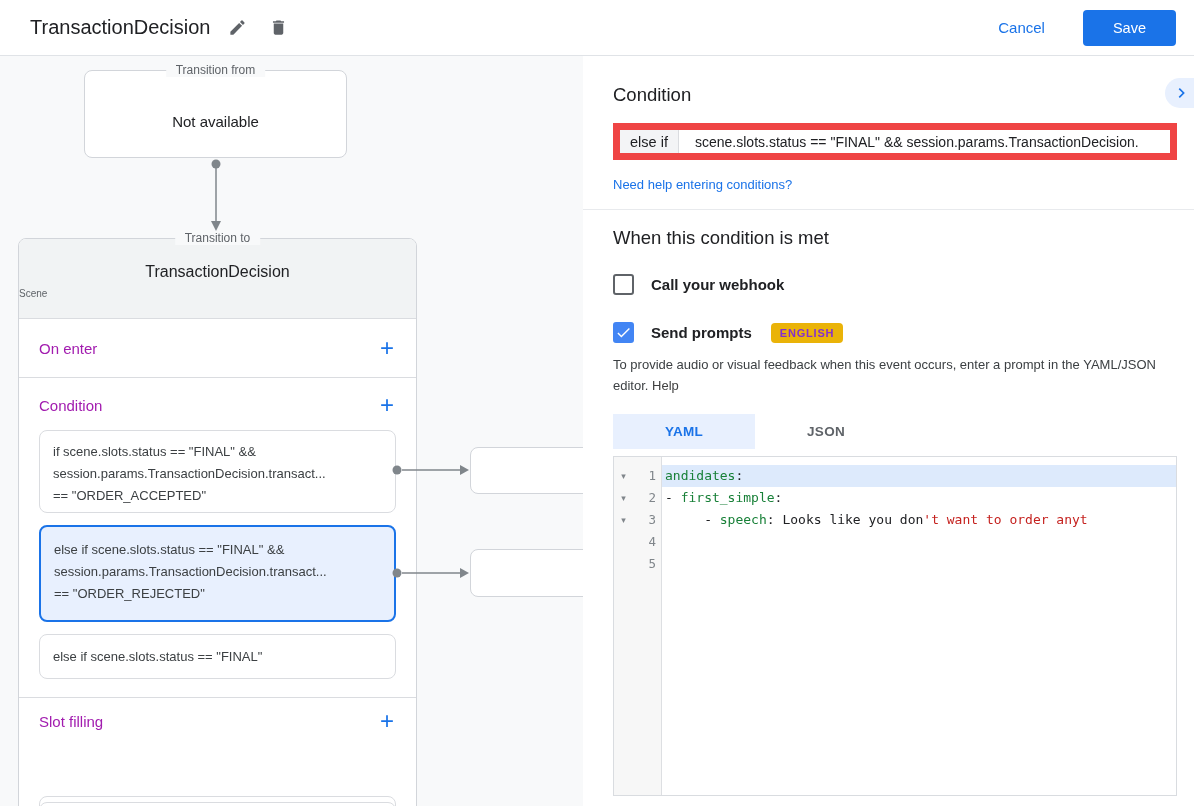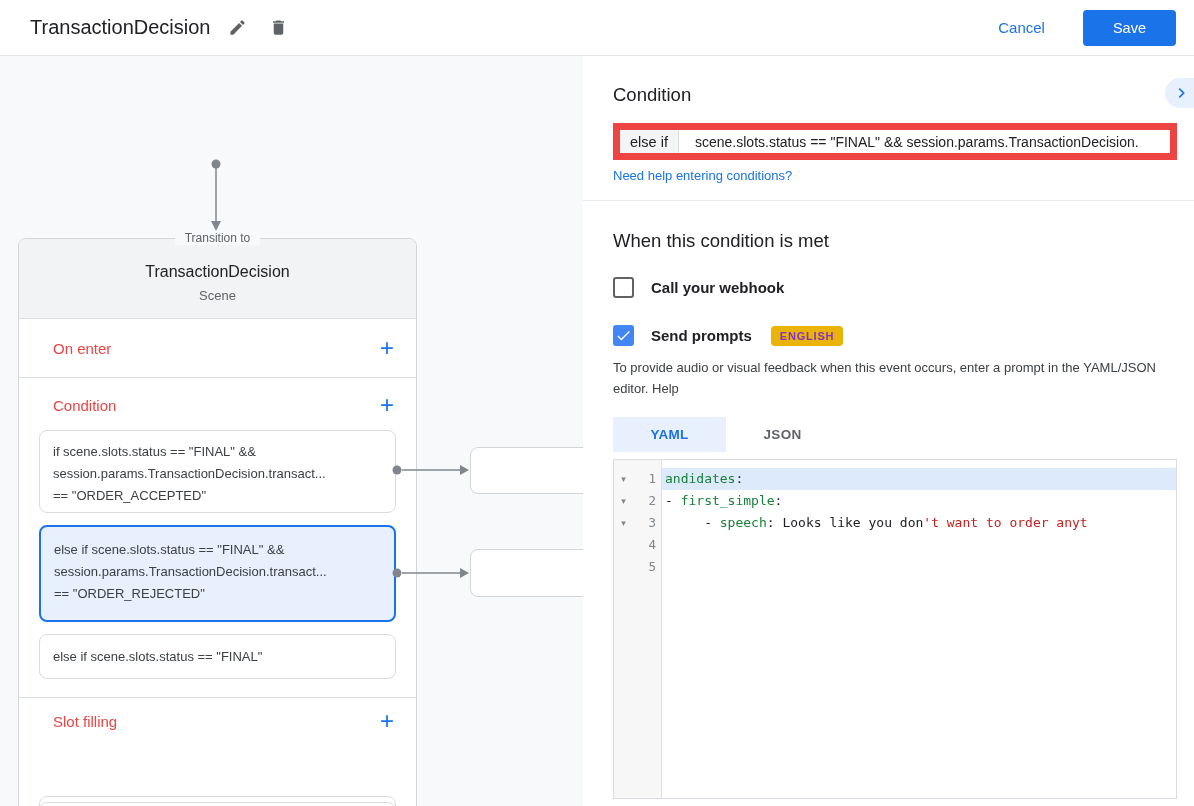--- a/index.html
+++ b/index.html
@@ -33,24 +33,24 @@
   .from-box { left:84px; top:14px; width:263px; height:88px; }
   .from-value { position:absolute; left:0; right:0; top:42px; text-align:center;
     font-size:15px; color:#202124; }
 
   .scene-card { position:absolute; left:18px; top:182px; width:399px; height:620px;
     background:#fff; border:1px solid #d2d5da; border-radius:8px; }
   .scene-header { position:absolute; left:0; right:0; top:0; height:80px;
     background:#f1f3f4; border-bottom:1px solid #dadce0; border-radius:7px 7px 0 0; }
   .scene-name { position:absolute; left:0; right:0; top:24px; text-align:center;
     font-size:16px; color:#202124; }
-  .scene-type { position:absolute; left:0; right:0; top:49px; text-align:center;
-    font-size:13px; color:#5f6368; }
+  .scene-type { position:absolute; left:0; right:0; top:49px; 
+    font-size:10px; color:#5f6368; }
   .row-divider { position:absolute; left:0; right:0; border-bottom:1px solid #dadce0; }
-  .sec-label { position:absolute; left:34px; font-size:15px; color:#ef4444; }
+  .sec-label { position:absolute; left:20px; font-size:15px; color:#a21caf; }
   .plus-btn { position:absolute; right:17px; width:24px; height:24px; border:none;
     background:none; color:#1a73e8; font-size:24px; font-weight:300; line-height:22px;
     cursor:pointer; text-align:center; font-family:inherit; }
   .cond-card { position:absolute; left:20px; width:357px; background:#fff;
     border:1px solid #dadce0; border-radius:8px; padding:10px 13px; cursor:pointer; }
   .cond-card .cline { font-size:13px; line-height:22px; color:#3c4043;
     white-space:nowrap; overflow:hidden; }
   .cond-card.selected { background:#e8f0fe; border:2px solid #1a73e8; padding:12px 13px; }
   .slot-card { position:absolute; left:20px; top:509px; width:357px; height:48px;
     background:#fff; border:1px solid #dadce0; border-radius:8px; display:flex;
@@ -68,39 +68,39 @@
   .collapse-btn { position:absolute; top:22px; right:0; width:29px; height:30px;
     background:#e8f0fe; border:none; border-radius:16px 0 0 16px; cursor:pointer;
     display:flex; align-items:center; justify-content:center; padding-left:4px; }
   .cond-row { margin-top:17px; display:flex; height:37px;
     border:7px solid #ef4444; background:#fff; }
   .cond-prefix { width:59px; background:#f3f4f6; border-right:1px solid #dadce0;
     display:flex; align-items:center; justify-content:center; font-size:14.5px;
     color:#202124; flex-shrink:0; }
   .cond-input { flex:1; border:none; outline:none; padding:0 8px 0 16px;
     font-size:14px; color:#202124; font-family:inherit; background:#fff; min-width:0; }
-  .help-link { display:inline-block; margin-top:8px; font-size:13px;
+  .help-link { display:inline-block; margin-top:17px; font-size:13px;
     color:#1a73e8; text-decoration:none; cursor:pointer; }
   .panel-divider { margin-top:16px; border-top:1px solid #e8eaed; }
-  .when-heading { margin-top:29px; }
+  .when-heading { margin-top:17px; }
   .check-row { display:flex; align-items:center; }
   .row-webhook { margin-top:25px; }
   .row-prompts { margin-top:27px; }
   .checkbox { width:21px; height:21px; border-radius:3px; flex-shrink:0; cursor:pointer;
     display:flex; align-items:center; justify-content:center; }
   .checkbox.unchecked { border:2px solid #5f6368; background:#fff; }
   .checkbox.checked { background:#4285f4; border:2px solid #4285f4; }
   .check-label { margin-left:17px; font-size:15px; font-weight:700; color:#202124; }
   .lang-badge { margin-left:19px; background:#eab308; color:#8430ce; font-size:11px;
     font-weight:700; letter-spacing:0.8px; padding:4px 9px; border-radius:4px; }
   .feedback { margin-top:12px; font-size:13px; line-height:1.6; color:#3c4043;
     max-width:556px; }
   .feedback a { color:#404040; text-decoration:none; cursor:pointer; }
   .tabs { margin-top:17px; display:flex; }
-  .tab { width:113px; height:35px; display:flex; align-items:center; justify-content:center;
+  .tab { width:142px; height:35px; display:flex; align-items:center; justify-content:center;
     font-size:13.5px; font-weight:700; letter-spacing:0.3px; cursor:pointer; }
   .tab.active { background:#e8f0fe; color:#1a73e8; }
   .tab.inactive { color:#5f6368; }
 
   
   .editor { margin:7px 17px 0 30px; border:1px solid #d9dce0; height:340px;
     display:flex; background:#fff; overflow:hidden; }
   .gutter { width:48px; background:#f7f7f7; border-right:1px solid #dddfe2;
     padding-top:8px; flex-shrink:0; }
   .gutter-row { display:flex; height:22px; align-items:center; }
@@ -137,20 +137,24 @@
   <div class="topbar-right">
     <button class="cancel-btn">Cancel</button>
     <button class="save-btn">Save</button>
   </div>
 </div>
 
 <div class="main">
 
   <div class="canvas">
 
+    <div class="node-box from-box">
+      <span class="legend">Transition from</span>
+      <div class="from-value">Not available</div>
+    </div>
 
     <div class="scene-card">
       <span class="legend" style="z-index:3">Transition to</span>
       <div class="scene-header">
         <div class="scene-name">TransactionDecision</div>
         <div class="scene-type">Scene</div>
       </div>
 
       <span class="sec-label" style="top:101px">On enter</span>
       <button class="plus-btn" style="top:97px">+</button>

